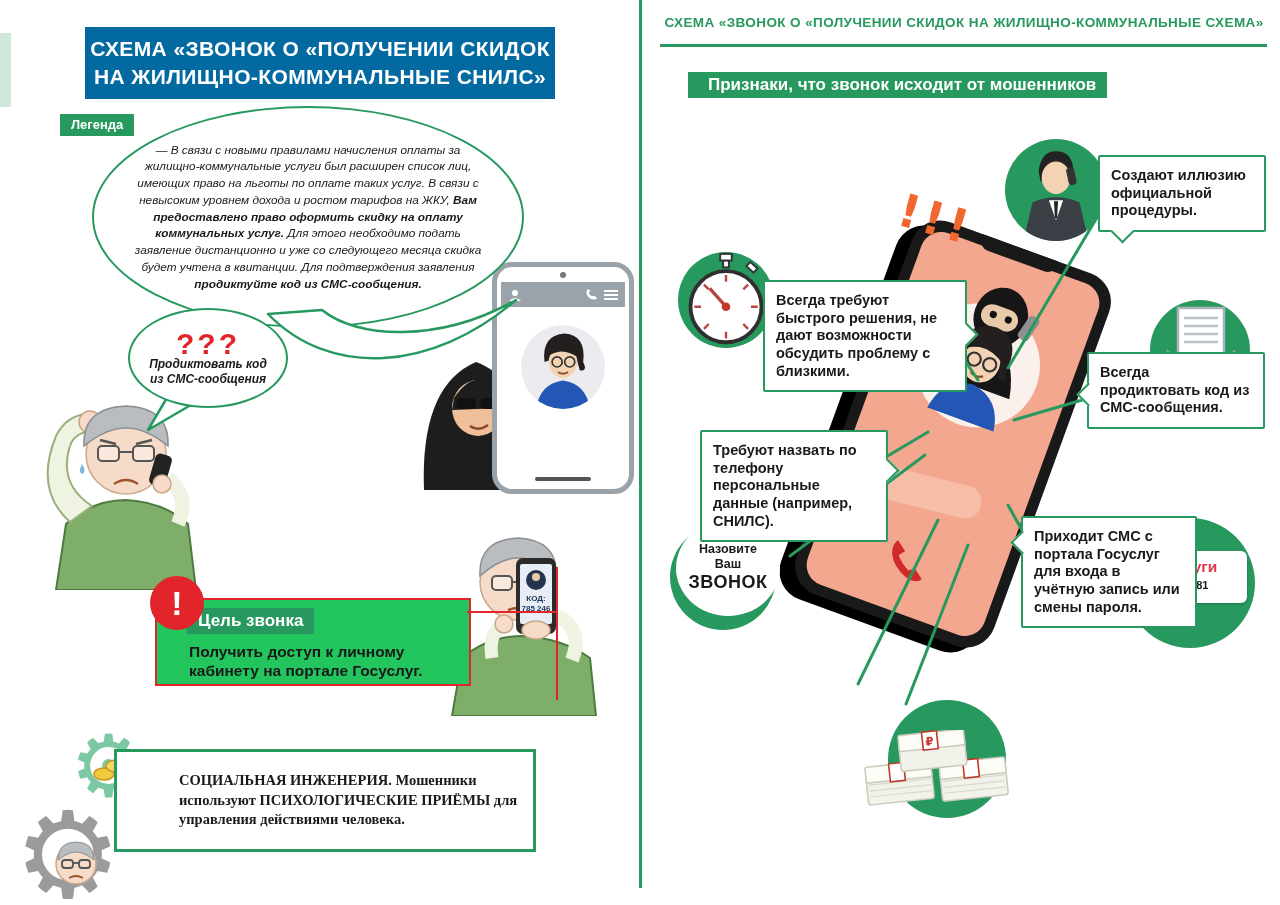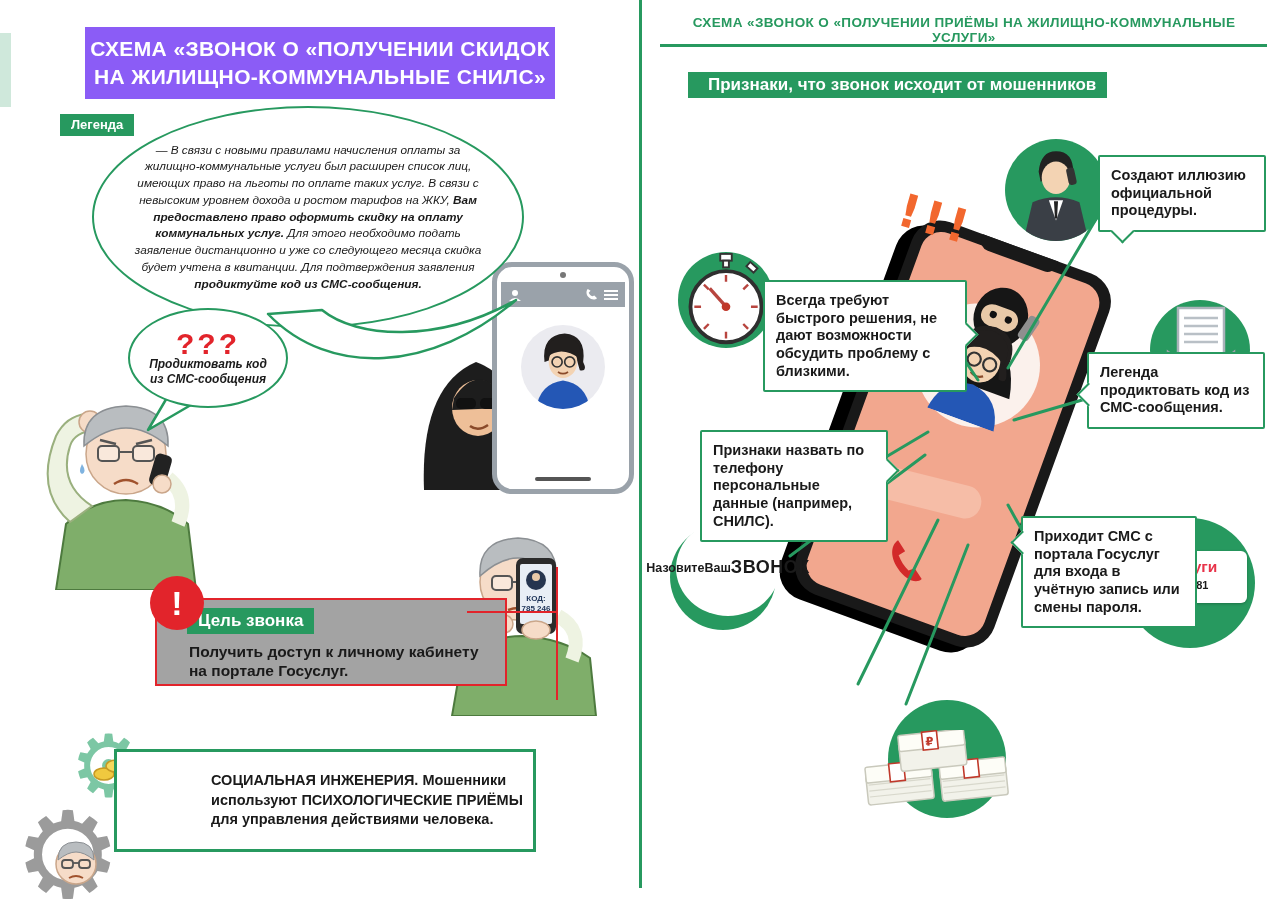--- a/index.html
+++ b/index.html
@@ -14,44 +14,44 @@
   .tail{position:absolute;width:15px;height:15px;background:#fff;z-index:31;}
   .tail.b{border-right:2.5px solid #27995f;border-bottom:2.5px solid #27995f;transform:rotate(45deg);}
   .tail.l{border-left:2.5px solid #27995f;border-bottom:2.5px solid #27995f;transform:rotate(45deg);}
   .tail.r{border-top:2.5px solid #27995f;border-right:2.5px solid #27995f;transform:rotate(45deg);}
   .tail.t{border-top:2.5px solid #27995f;border-left:2.5px solid #27995f;transform:rotate(45deg);}
   .gcircle{position:absolute;border-radius:50%;background:#27995f;z-index:25;overflow:hidden;}
   .gear{position:absolute;line-height:1;font-family:"DejaVu Sans",sans-serif;z-index:5;}
   
   #divider{position:absolute;left:639px;top:0;width:3px;height:888px;background:#27995f;}
   #left-accent{position:absolute;left:0;top:33px;width:11px;height:74px;background:#cfe8db;}
-  #left-header{position:absolute;left:85px;top:27px;width:470px;height:72px;background:#8b5cf6;
+  #left-header{position:absolute;left:85px;top:27px;width:470px;height:72px;background:#0369a1;
                display:flex;align-items:center;justify-content:center;text-align:center;
                color:#fff;font-weight:700;font-size:21px;line-height:1.35;letter-spacing:.4px;z-index:10;}
   #legend-label{position:absolute;left:60px;top:114px;font-size:13px;z-index:40;}
   #big-bubble{position:absolute;left:92px;top:106px;width:428px;height:218px;background:#fff;
               border:2.5px solid #27995f;border-radius:50%;z-index:20;}
   #big-bubble-text{position:absolute;left:40px;right:40px;top:20px;bottom:20px;display:flex;
                    align-items:center;justify-content:center;text-align:center;
                    font-style:italic;font-size:11.8px;line-height:1.42;font-weight:500;}
   #q-bubble{position:absolute;left:128px;top:308px;width:156px;height:96px;background:#fff;
             border:2.5px solid #27995f;border-radius:50%;z-index:22;
             display:flex;flex-direction:column;align-items:center;justify-content:center;}
   #q-marks{color:#e2242b;font-weight:800;font-size:30px;line-height:.9;letter-spacing:3px;}
   #q-text{font-weight:700;font-style:italic;font-size:12px;line-height:1.25;text-align:center;width:130px;}
   #goal-box{position:absolute;left:155px;top:598px;width:312px;height:84px;border:2.5px solid #e2242b;
-            background:#a3a3a3;z-index:18;padding-left:36px;}
+            background:#22c55e;z-index:18;}
   #goal-label{position:absolute;left:30px;top:8px;font-size:17px;}
   #goal-text{position:absolute;left:32px;top:42px;right:8px;font-weight:700;font-size:15.5px;line-height:1.25;}
   #goal-excl{position:absolute;left:150px;top:576px;width:54px;height:54px;border-radius:50%;background:#e2242b;
              color:#fff;font-weight:800;font-size:34px;display:flex;align-items:center;justify-content:center;z-index:19;}
   #mech-label{position:absolute;left:60px;top:711px;font-size:16.5px;z-index:12;}
   #mech-box{position:absolute;left:114px;top:749px;width:416px;height:97px;border:3px solid #27995f;background:#fff;
             display:flex;align-items:center;z-index:8;}
-  #mech-text{margin-left:94px;margin-right:10px;font-weight:700;font-size:14.5px;line-height:1.35;}
+  #mech-text{margin-left:62px;margin-right:10px;font-weight:700;font-size:14.5px;line-height:1.35;font-family:Liberation Serif, serif;}
   
   #lphone{position:absolute;left:492px;top:262px;width:132px;height:222px;background:#fff;
           border:5px solid #9aa2aa;border-radius:20px;z-index:14;}
   #lphone-cam{position:absolute;top:5px;left:50%;margin-left:-3px;width:6px;height:6px;border-radius:50%;background:#777;}
   #lphone-head{position:absolute;top:15px;left:4px;right:4px;height:25px;background:#9aa2aa;
                display:flex;align-items:center;justify-content:space-between;padding:0 7px;box-sizing:border-box;}
   .burger{width:14px;height:10px;display:flex;flex-direction:column;justify-content:space-between;}
   .burger div{height:2px;background:#fff;}
   #lphone-avatar{position:absolute;left:50%;top:58px;margin-left:-42px;width:84px;height:84px;border-radius:50%;
                  background:#ebebf0;overflow:hidden;}
@@ -68,21 +68,21 @@
   #rphone-depth{position:absolute;left:-13px;top:10px;width:210px;height:396px;background:#000;border-radius:30px;}
   #rphone-body{position:absolute;left:0;top:0;width:210px;height:396px;background:#191919;border-radius:30px;}
   #rphone-screen{position:absolute;left:11px;top:11px;right:11px;bottom:11px;background:#f2a78e;border-radius:21px;overflow:hidden;}
   #rphone-notch{position:absolute;left:50%;top:0;margin-left:-40px;width:80px;height:14px;background:#191919;border-radius:0 0 10px 10px;}
   #rcall-circle{position:absolute;left:50%;top:52px;margin-left:-62px;width:124px;height:124px;border-radius:50%;background:#fbf1ec;}
   #rbandage{position:absolute;left:20px;top:235px;width:125px;height:33px;background:#f6bda7;border-radius:16px;transform:rotate(-6deg);}
   #rhandset{position:absolute;left:72px;top:300px;transform:rotate(-8deg);}
   
   #snils-green{position:absolute;left:670px;top:524px;width:106px;height:106px;border-radius:50%;background:#27995f;z-index:26;}
   #snils-bubble{position:absolute;left:676px;top:520px;width:104px;height:96px;border-radius:50%;background:#fff;z-index:27;
-                display:flex;flex-direction:row;align-items:center;justify-content:center;line-height:1.2;}
+                display:flex;flex-direction:column;align-items:center;justify-content:center;line-height:1.2;}
   #snils-bubble .s1{font-weight:700;font-size:12.5px;}
   #snils-bubble .s3{font-weight:800;font-size:18px;letter-spacing:.5px;}
   
   #gos-badge{position:absolute;left:1133px;top:551px;width:114px;height:52px;background:#fff;border-radius:6px;
              box-shadow:0 1px 3px rgba(0,0,0,.25);z-index:28;padding:7px 9px;box-sizing:border-box;}
   #gos-logo{font-weight:800;font-size:15.5px;line-height:1.1;white-space:nowrap;}
   #gos-logo .blue{color:#2d6cb5;}
   #gos-logo .red{color:#e8334a;}
   #gos-code{font-weight:700;font-size:11px;margin-top:4px;}
   svg{display:block;}
@@ -228,21 +228,21 @@
     <circle cx="24" cy="26" r="20" fill="#f6dcc8" stroke="#caa68a" stroke-width="1.5"></circle>
     <path d="M6 22 Q6 4 24 4 Q42 4 42 22 Q32 14 24 14 Q16 14 6 22 Z" fill="#b9bdc0" stroke="#8b8f93"></path>
     <rect x="10" y="22" width="11" height="8" rx="3" fill="none" stroke="#555" stroke-width="1.8"></rect>
     <rect x="27" y="22" width="11" height="8" rx="3" fill="none" stroke="#555" stroke-width="1.8"></rect>
     <line x1="21" y1="25" x2="27" y2="25" stroke="#555" stroke-width="1.8"></line>
     <path d="M17 40 Q24 36 31 40" fill="none" stroke="#a0522d" stroke-width="2"></path>
   </svg>
 
   <div id="divider"></div>
 
-  <div id="r-top-title">СХЕМА «ЗВОНОК О «ПОЛУЧЕНИИ ПРИЁМЫ НА ЖИЛИЩНО-КОММУНАЛЬНЫЕ УСЛУГИ»</div>
+  <div id="r-top-title">СХЕМА «ЗВОНОК О «ПОЛУЧЕНИИ СКИДОК НА ЖИЛИЩНО-КОММУНАЛЬНЫЕ СХЕМА»</div>
   <div id="r-top-rule"></div>
   <span id="r-header" class="green-label">Признаки, что звонок исходит от мошенников</span>
 
   <div id="rphone">
     <div id="rphone-depth"></div>
     <div id="rphone-body"></div>
     <div id="rphone-screen">
       <div id="rcall-circle"></div>
       <div id="rbandage"></div>
       <svg id="rhandset" width="44" height="44" viewBox="0 0 24 24">
@@ -379,26 +379,26 @@
     <span>Создают иллюзию официальной процедуры.</span>
     <div class="tail b" style="left:14px;bottom:-9.5px;"></div>
   </div>
 
   <div class="callout" style="left:763px;top:280px;width:178px;">
     <span>Всегда требуют быстрого решения, не дают возможности обсудить проблему с близкими.</span>
     <div class="tail r" style="right:-9.5px;top:44px;"></div>
   </div>
 
   <div class="callout" style="left:1087px;top:352px;width:152px;">
-    <span>Легенда продиктовать код из СМС-сообщения.</span>
+    <span>Всегда продиктовать код из СМС-сообщения.</span>
     <div class="tail l" style="left:-9.5px;top:32px;"></div>
   </div>
 
   <div class="callout" style="left:700px;top:430px;width:162px;">
-    <span>Признаки назвать по телефону персональные данные (например, СНИЛС).</span>
+    <span>Требуют назвать по телефону персональные данные (например, СНИЛС).</span>
     <div class="tail r" style="right:-9.5px;top:30px;"></div>
   </div>
 
   <div class="callout" style="left:1021px;top:516px;width:150px;">
     <span>Приходит СМС с портала Госуслуг для входа в учётную запись или смены пароля.</span>
     <div class="tail l" style="left:-9.5px;top:16px;"></div>
   </div>
 
 
 </div>

